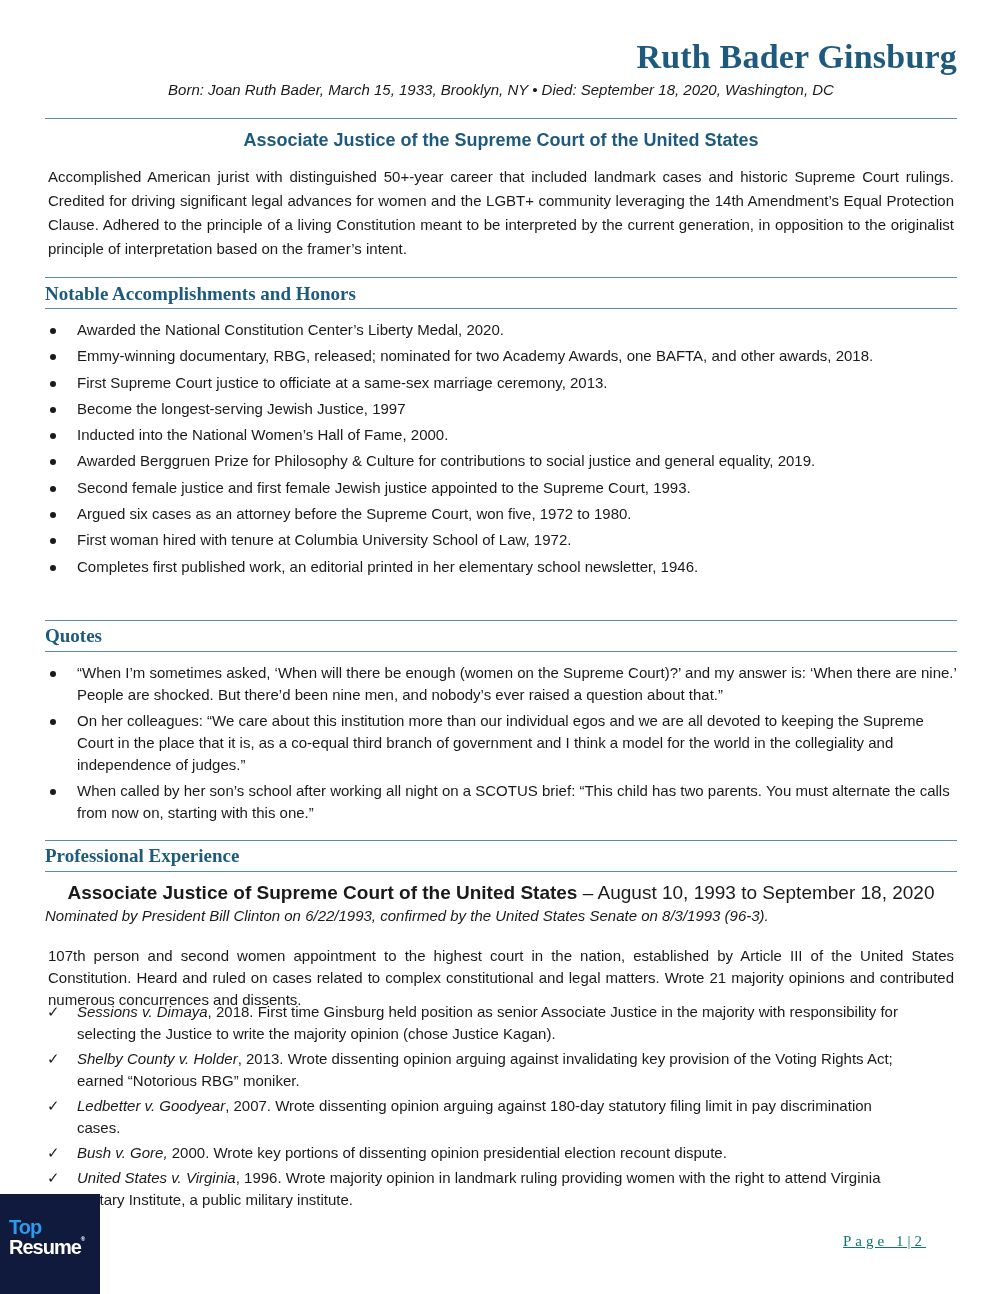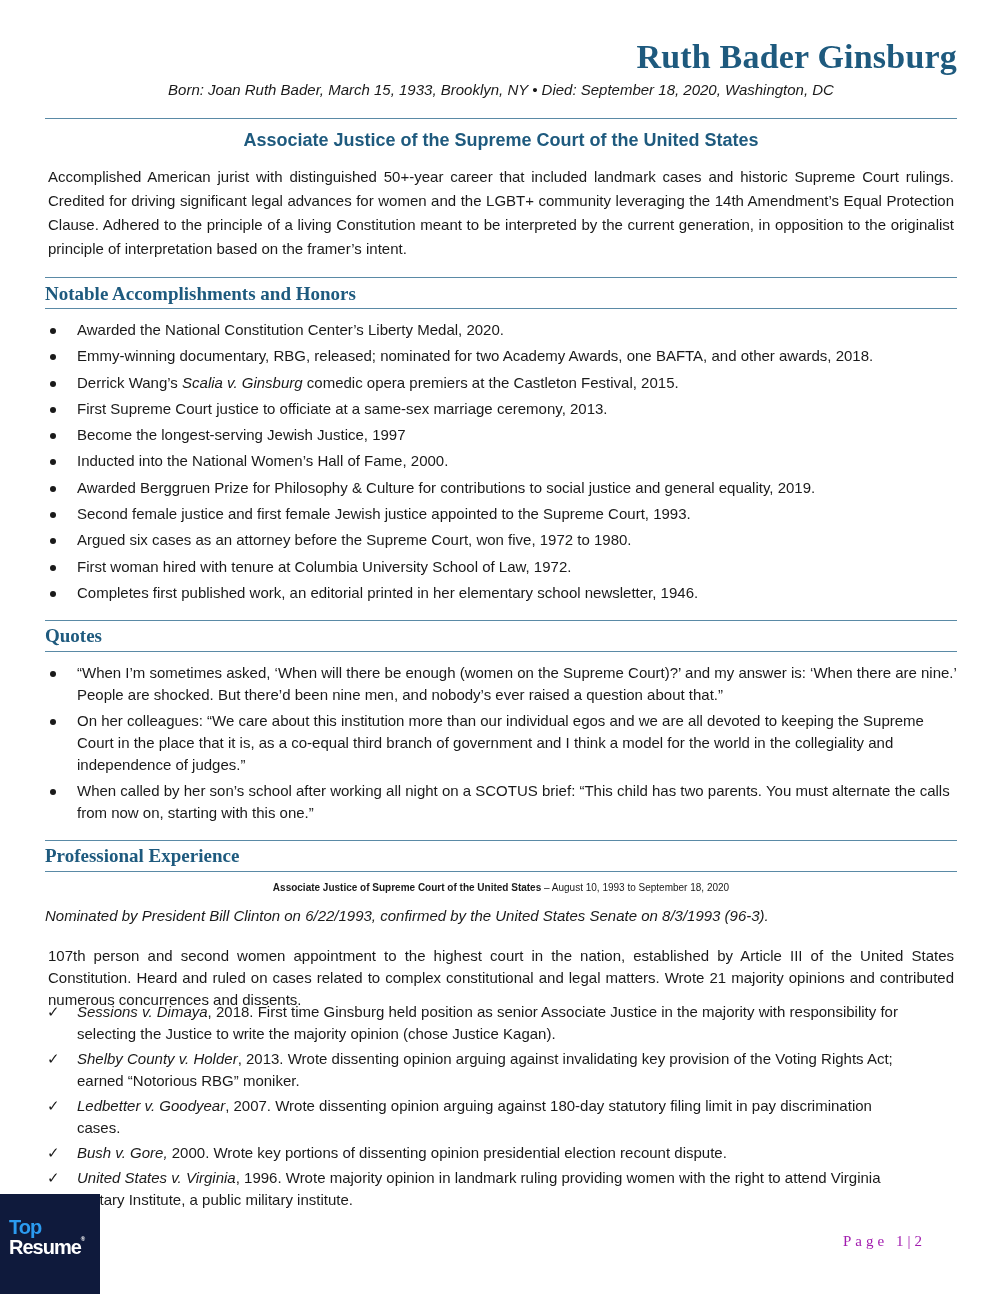--- a/index.html
+++ b/index.html
@@ -21,58 +21,57 @@
 
     .section-head { position: absolute; left: 0; width: 912px; 
       font-family: "Liberation Serif", serif; font-weight: bold; font-size: 19px; color: #1e5a7e; }
 
     ul.bullets { position: absolute; left: 3px; width: 910px; list-style: none; }
     ul.bullets li { position: relative; padding-left: 29px; font-size: 15px; line-height: 22px; }
     ul.bullets li .dot { position: absolute; left: 2px; top: 9px; width: 6px; height: 6px; border-radius: 50%; background: #1a1a1a; }
     ul.acc li { height: 26.3px; }
     ul.quotes li { margin-bottom: 4px; }
 
-    .job-title { position: absolute; left: 0; top: 882px; width: 912px; text-align: center; font-size: 10px; }
+    .job-title { position: absolute; left: 0; top: 882px; width: 912px; text-align: center; font-size: 19px; }
     .job-title b { font-weight: bold; }
     .job-nom { position: absolute; left: 0; top: 907px; width: 912px; text-align: left; font-size: 15px; font-style: italic; }
     .job-desc { position: absolute; left: 3px; top: 932px; width: 906px; font-size: 15px; line-height: 22px; text-align: justify; margin-top: 13px; }
 
     ul.cases { position: absolute; left: 45px; top: 1001px; width: 860px; list-style: none; }
     ul.cases li { position: relative; padding-left: 32px; font-size: 15px; line-height: 22px; margin-bottom: 3px; }
     ul.cases li .check { position: absolute; left: 2px; top: 0; font-size: 15px; }
     ul.cases li i { font-style: italic; }
 
     .logo { position: absolute; left: 0; top: 1194px; width: 100px; height: 104px; background: #0f1a3c; }
     .logo .top { position: absolute; left: 9px; top: 22px; font-weight: bold; font-size: 20px; color: #2b9bf0; letter-spacing: -1px; }
     .logo .res { position: absolute; left: 9px; top: 42px; font-weight: bold; font-size: 20px; color: #ffffff; letter-spacing: -1px; }
     .logo .res sup { font-size: 6px; vertical-align: top; }
 
     .pagenum { position: absolute; left: 843px; top: 1233px; font-family: "Liberation Serif", serif; font-size: 15px;
-      color: #a21caf; letter-spacing: 4px; }
+      color: #0f766e; letter-spacing: 4px; text-decoration: underline; }
   </style>
 </head>
 <body>
 
 <div class="page">
   <div class="name">Ruth Bader Ginsburg</div>
   <div class="born">Born: Joan Ruth Bader, March 15, 1933, Brooklyn, NY • Died: September 18, 2020, Washington, DC</div>
 
   <div class="rule" style="top:118px"></div>
 
   <div class="title">Associate Justice of the Supreme Court of the United States</div>
   <div class="summary">Accomplished American jurist with distinguished 50+-year career that included landmark cases and historic Supreme Court rulings. Credited for driving significant legal advances for women and the LGBT+ community leveraging the 14th Amendment’s Equal Protection Clause. Adhered to the principle of a living Constitution meant to be interpreted by the current generation, in opposition to the originalist principle of interpretation based on the framer’s intent.</div>
 
   <div class="rule" style="top:277px"></div>
   <div class="section-head" style="top:283px">Notable Accomplishments and Honors</div>
   <div class="rule" style="top:308px"></div>
 
   <ul class="bullets acc" style="top:319px">
     <li><span class="dot"></span><span>Awarded the National Constitution Center’s Liberty Medal, 2020.</span></li>
     <li><span class="dot"></span><span>Emmy-winning documentary, RBG, released; nominated for two Academy Awards, one BAFTA, and other awards, 2018.</span></li>
-    <li><span class="dot"></span><span>Derrick Wang’s </span><i>Scalia v. Ginsburg</i><span> comedic opera premiers at the Castleton Festival, 2015.</span></li>
     <li><span class="dot"></span><span>First Supreme Court justice to officiate at a same-sex marriage ceremony, 2013.</span></li>
     <li><span class="dot"></span><span>Become the longest-serving Jewish Justice, 1997</span></li>
     <li><span class="dot"></span><span>Inducted into the National Women’s Hall of Fame, 2000.</span></li>
     <li><span class="dot"></span><span>Awarded Berggruen Prize for Philosophy &amp; Culture for contributions to social justice and general equality, 2019.</span></li>
     <li><span class="dot"></span><span>Second female justice and first female Jewish justice appointed to the Supreme Court, 1993.</span></li>
     <li><span class="dot"></span><span>Argued six cases as an attorney before the Supreme Court, won five, 1972 to 1980.</span></li>
     <li><span class="dot"></span><span>First woman hired with tenure at Columbia University School of Law, 1972.</span></li>
     <li><span class="dot"></span><span>Completes first published work, an editorial printed in her elementary school newsletter, 1946.</span></li>
   </ul>
 

